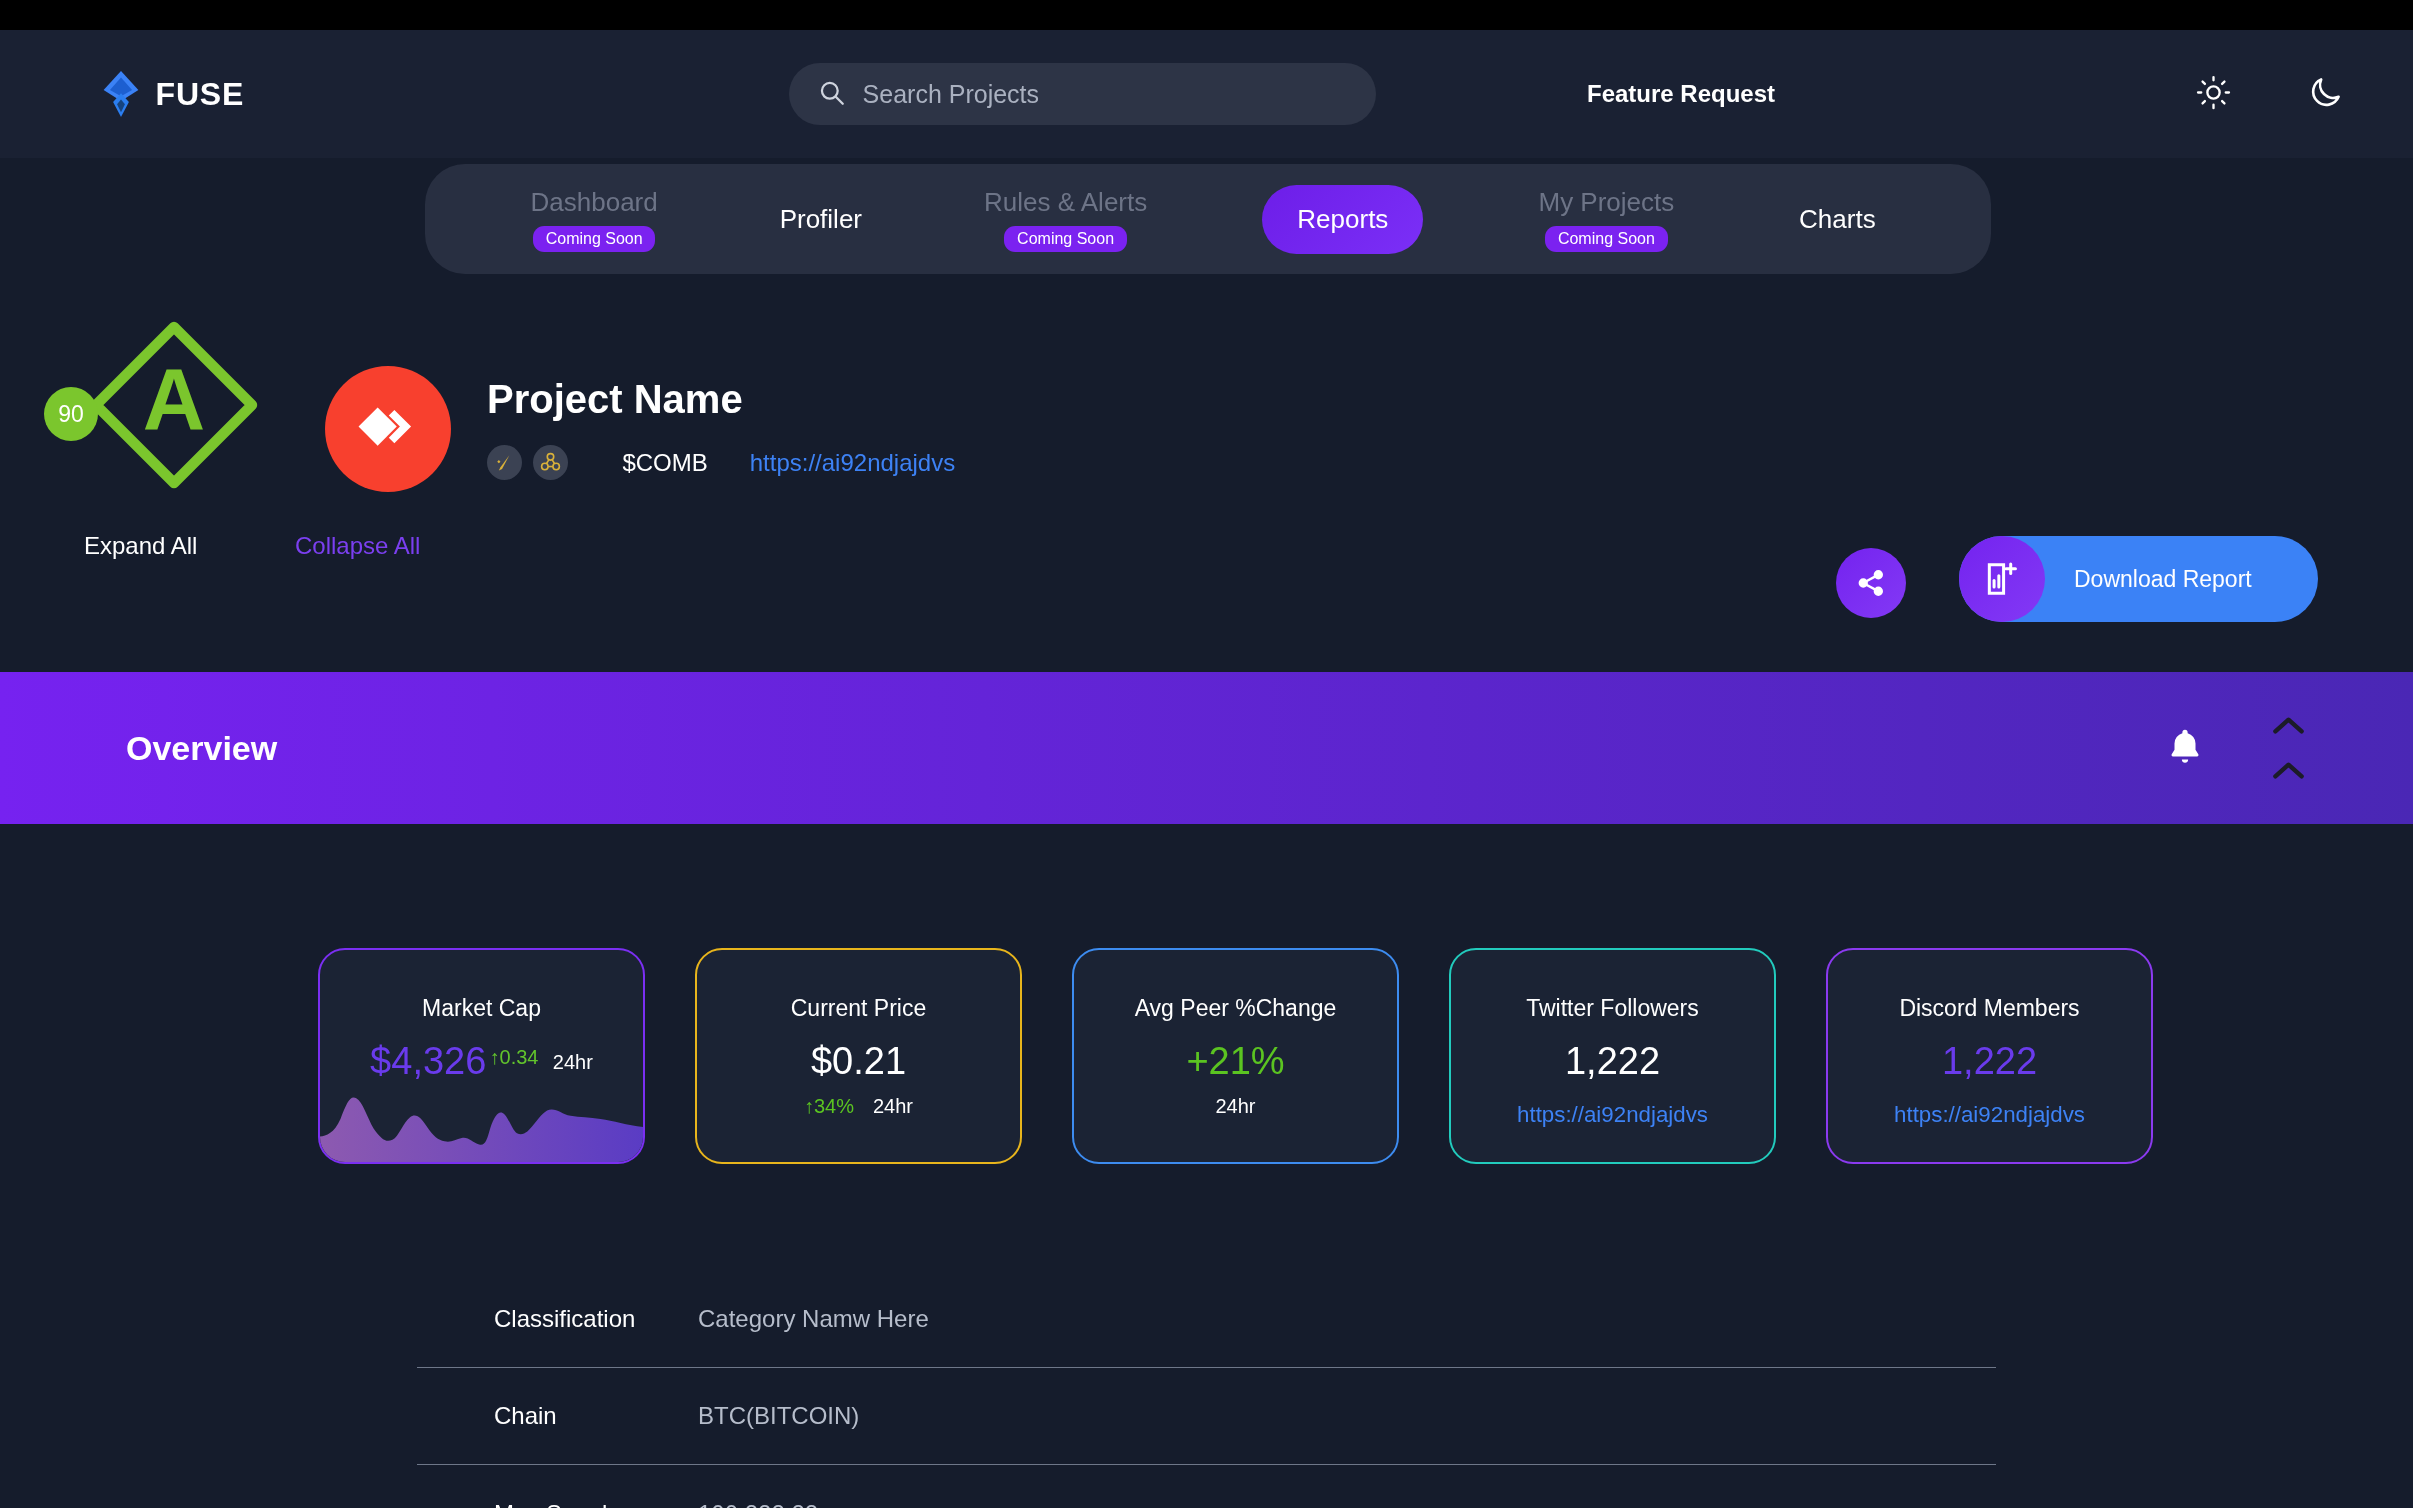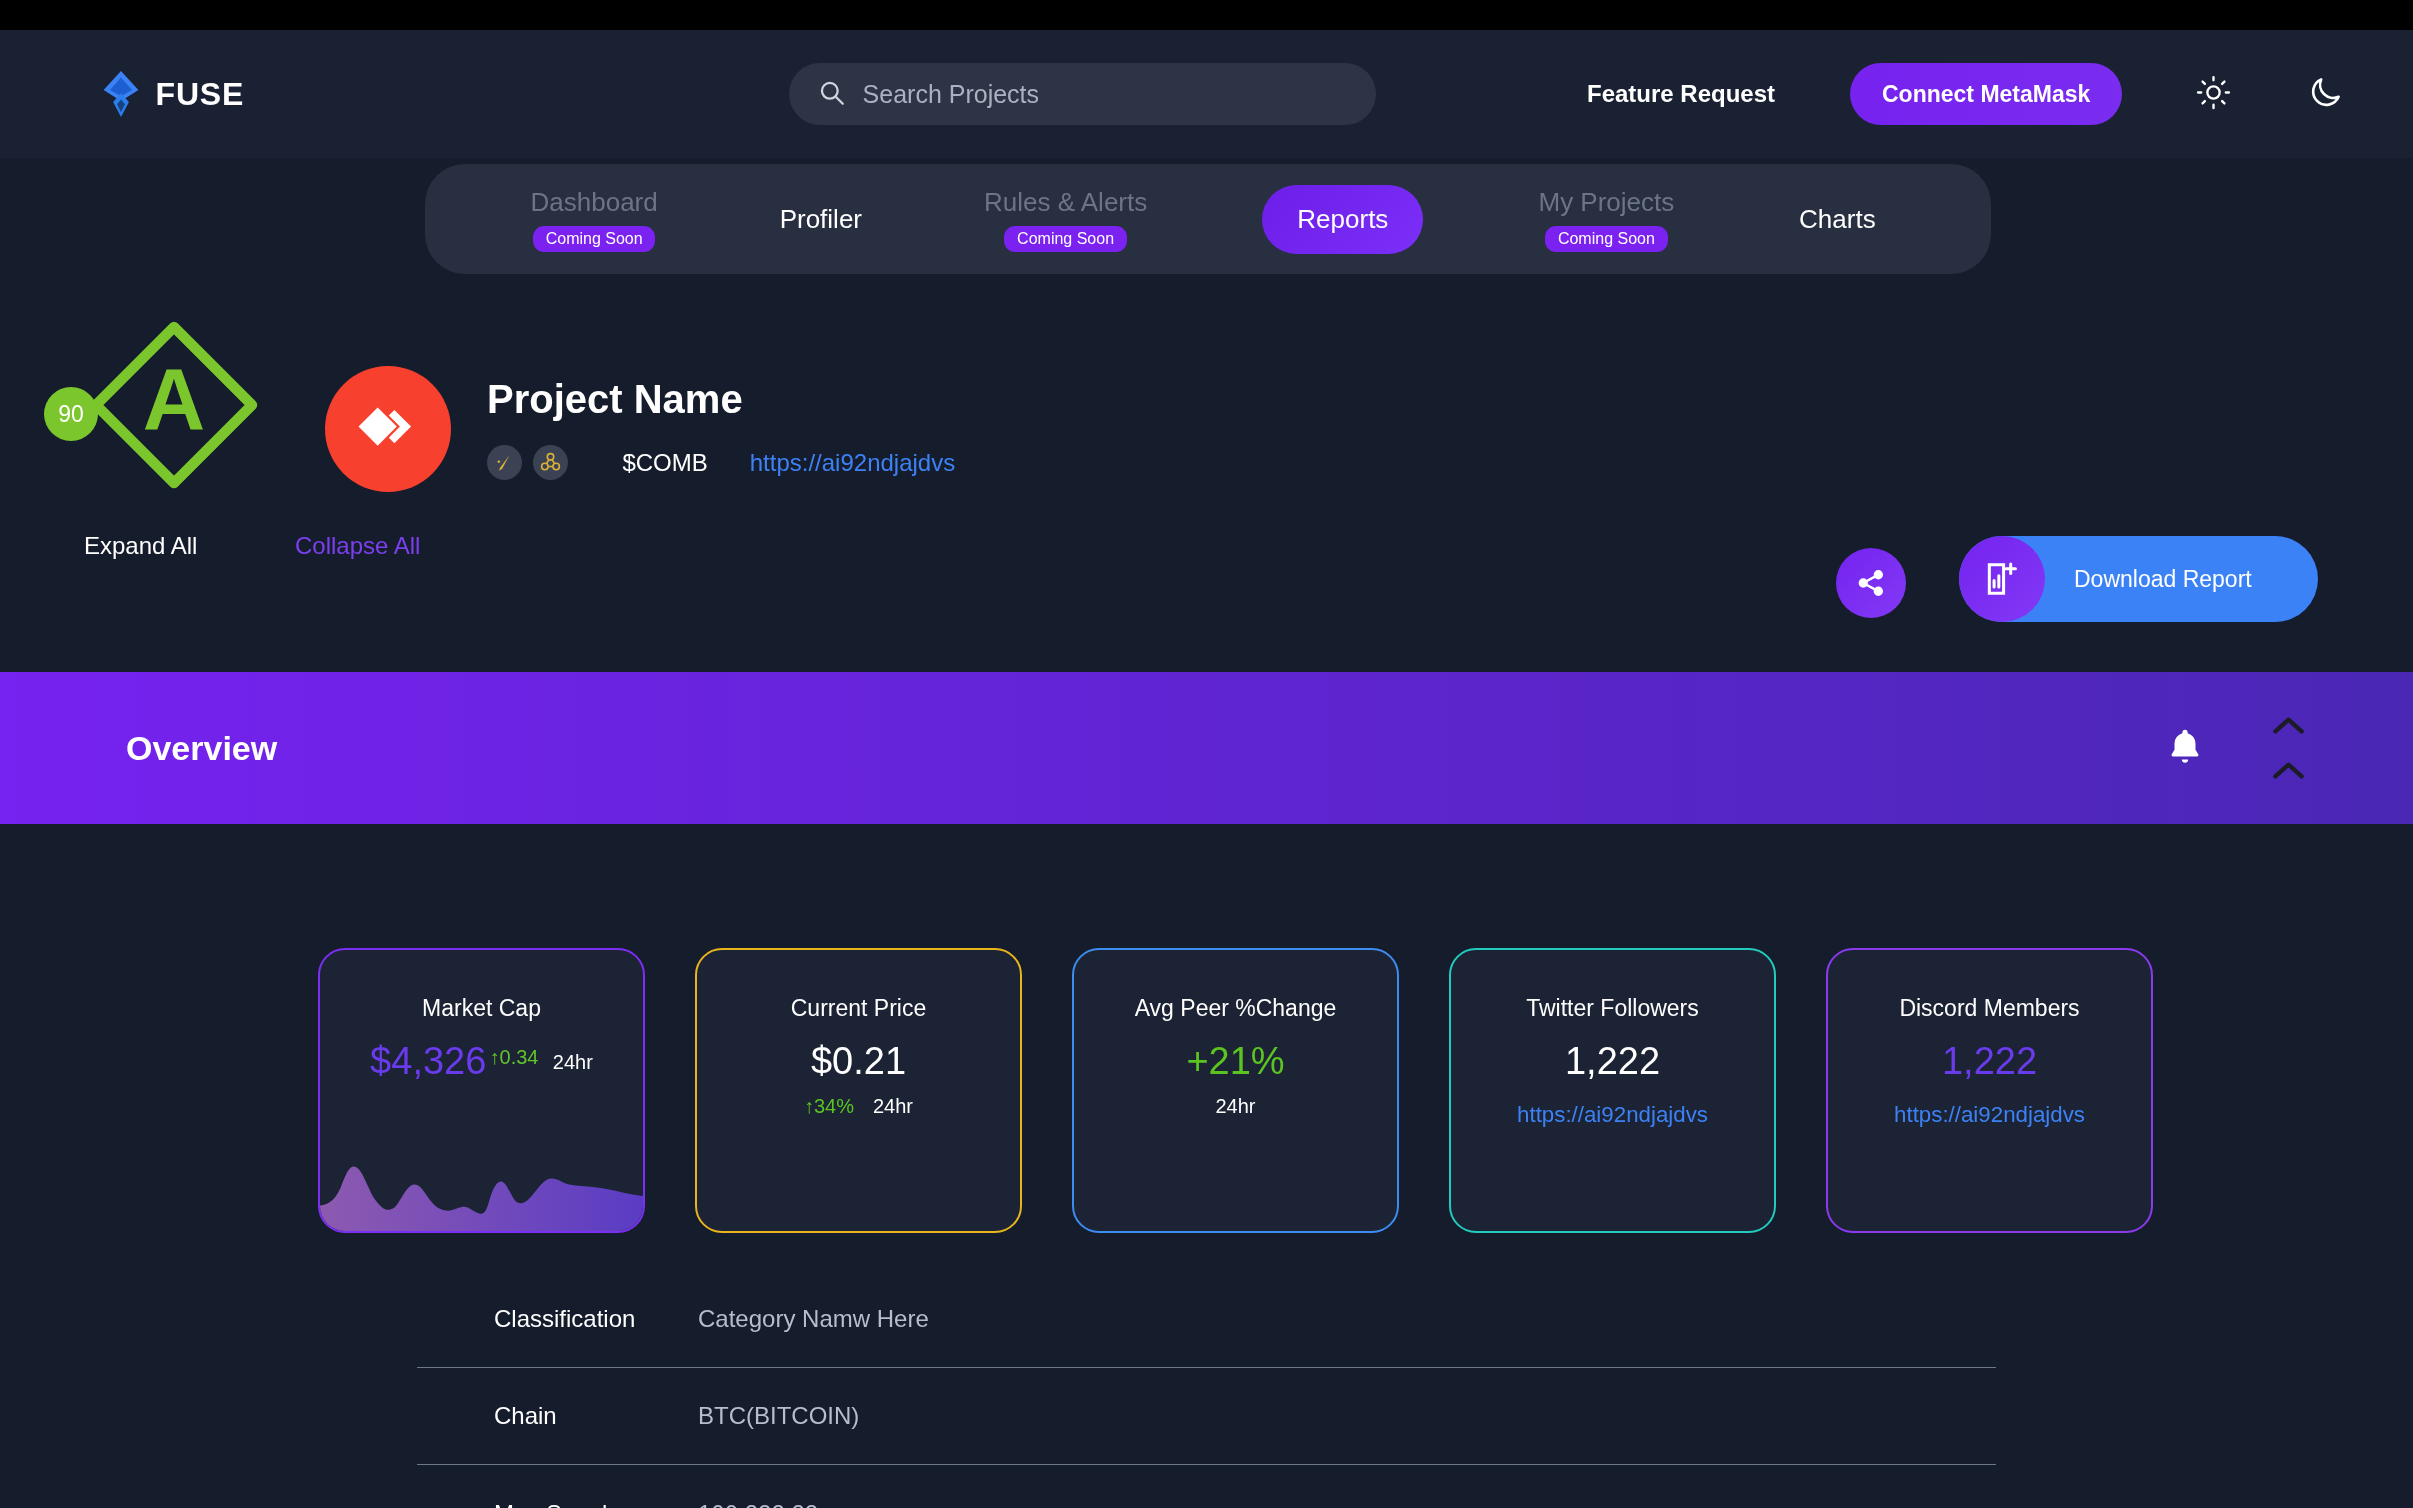--- a/index.html
+++ b/index.html
@@ -230,21 +230,21 @@
     position: absolute; top: 824px; left: 0;
     width: 2413px; height: 685px;
     background: #151c2c;
   }
   .cards-row {
     position: absolute; top: 124px; left: 318px;
     display: flex; gap: 50px;
   }
   .card {
     position: relative;
-    width: 327px; height: 285px;
+    width: 327px; height: 216px;
     border-radius: 27px;
     background: #1b2334;
     overflow: hidden;
     display: flex; flex-direction: column; align-items: center;
   }
   .card-title {
     margin-top: 45px;
     color: #ffffff; font-size: 23px;
     text-align: center; position: relative; z-index: 2;
   }
@@ -326,21 +326,20 @@
         <svg width="27" height="27" viewBox="0 0 24 24" fill="none" stroke="#cfd4de" stroke-width="2">
           <circle cx="10.5" cy="10.5" r="7"></circle>
             <line x1="16" y1="16" x2="22" y2="22" stroke-linecap="round"></line>
         </svg>
       </span>
       <input class="search-input" type="text" placeholder="Search Projects" style="">
     </div>
 
     <div class="feature-request">Feature Request</div>
 
-    <button class="connect-btn">Connect MetaMask</button>
 
     <span class="theme-icon sun">
       <svg width="35" height="35" viewBox="0 0 24 24" fill="none" stroke="#ffffff" stroke-width="1.6" stroke-linecap="round">
         <circle cx="12" cy="12" r="4.2"></circle>
         <line x1="12" y1="1.4" x2="12" y2="3.6"></line>
           <line x1="12" y1="20.4" x2="12" y2="22.6"></line>
         <line x1="1.4" y1="12" x2="3.6" y2="12"></line>
           <line x1="20.4" y1="12" x2="22.6" y2="12"></line>
         <line x1="4.5" y1="4.5" x2="6.1" y2="6.1"></line>
           <line x1="17.9" y1="17.9" x2="19.5" y2="19.5"></line>

